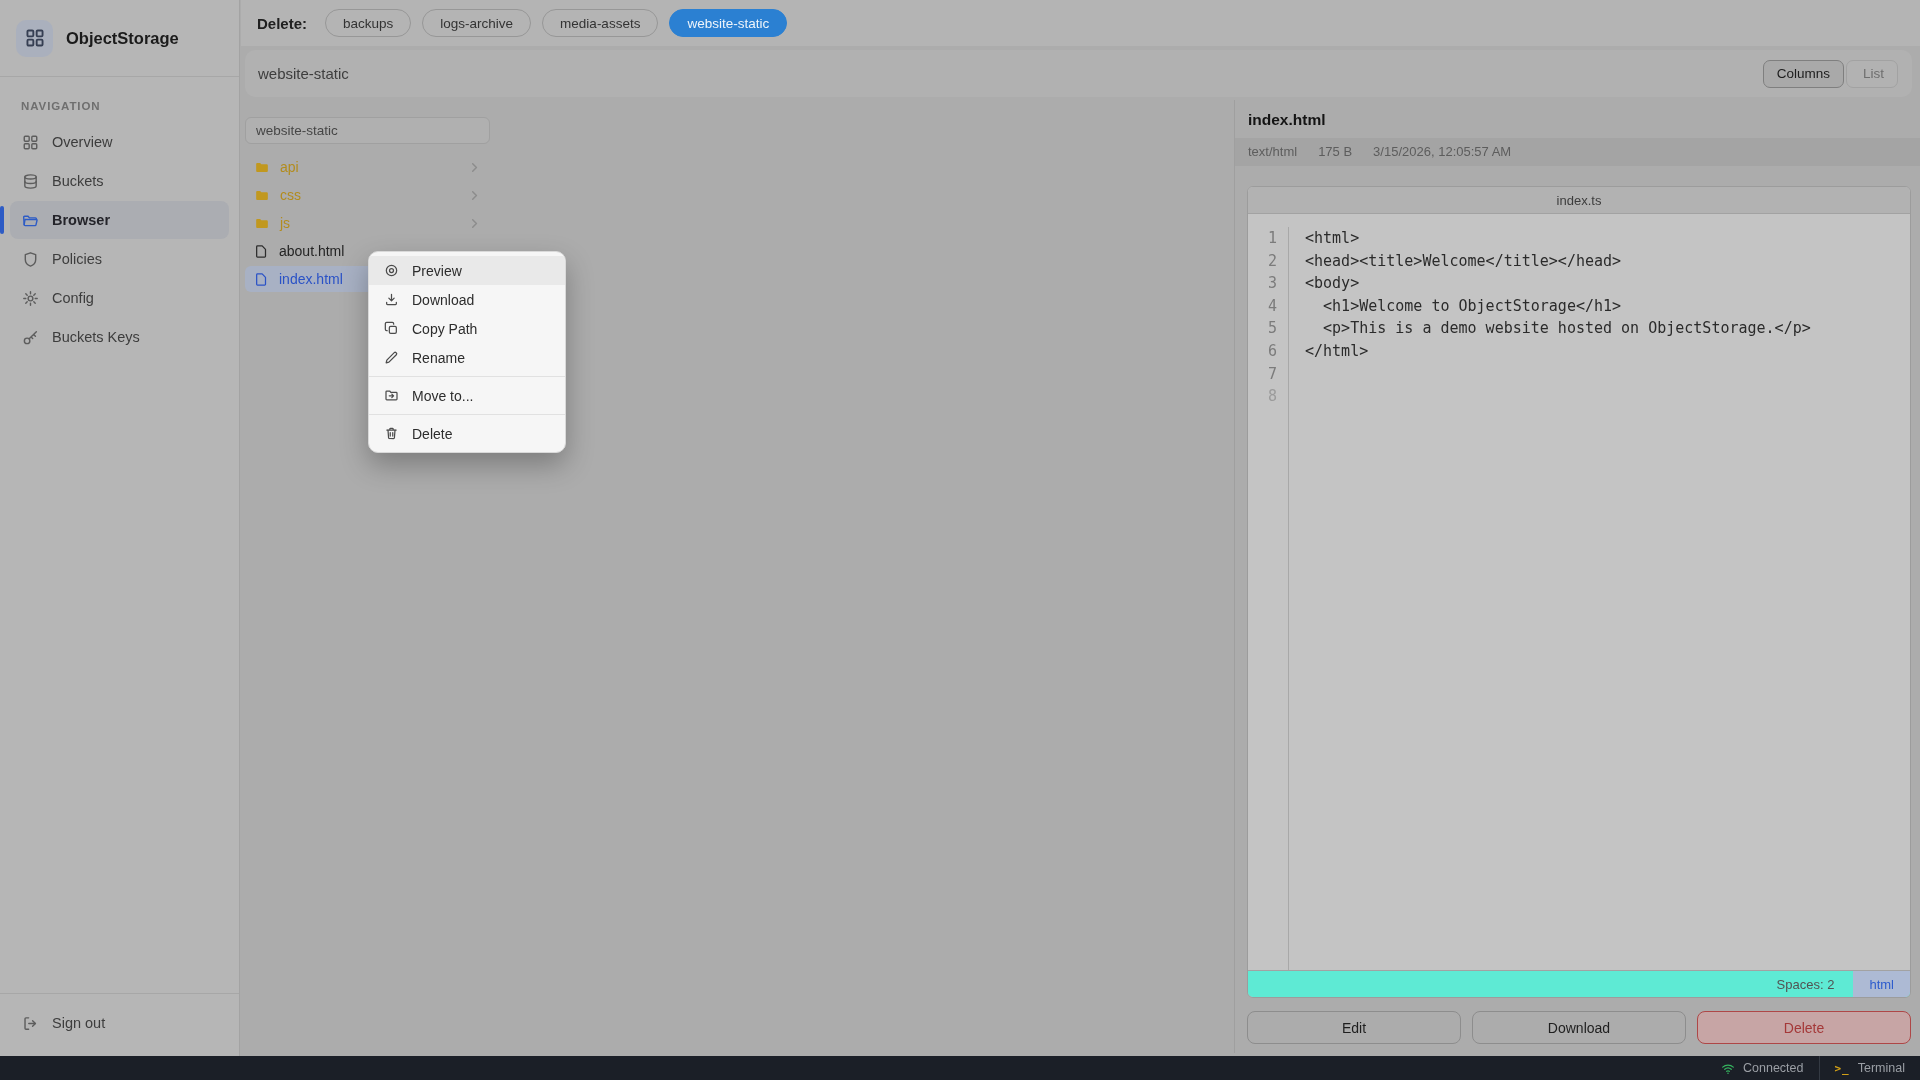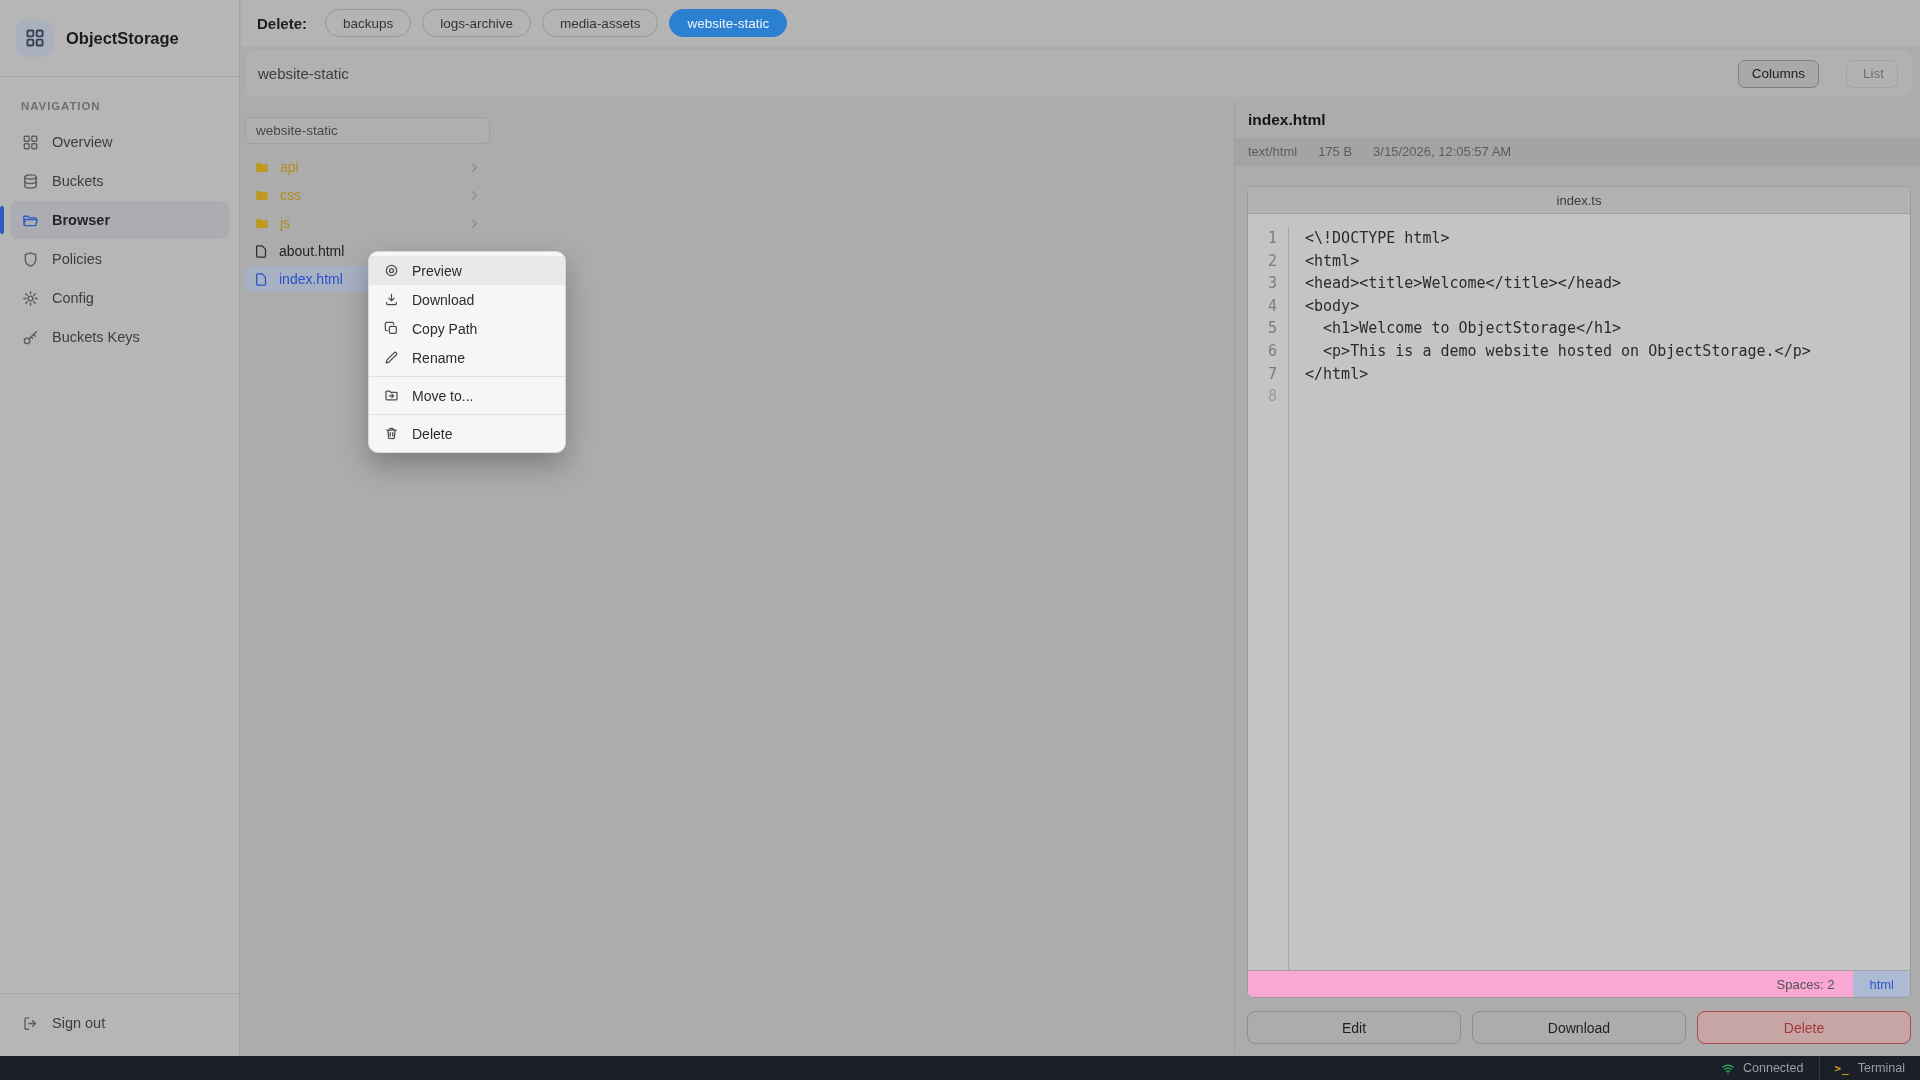--- a/index.html
+++ b/index.html
@@ -49,21 +49,21 @@
   }
   .pill.active { background:#2b80d2; border-color:#2b80d2; color:#eef4fb; }
 
   
   .header-band {
     position:absolute; left:245px; right:8px; top:50px; height:47px;
     background:#b1b1b1; border-radius:10px;
     display:flex; align-items:center; padding:0 14px 0 13px;
   }
   .page-title { font-size:15px; color:#3e3e3e; }
-  .view-toggle { margin-left:auto; display:flex; gap:27px; }
+  .view-toggle { margin-left:auto; display:flex; gap:2px; }
   .view-btn { height:28px; padding:0 13px; border-radius:7px; font-size:13.5px; display:flex; align-items:center; }
   .view-btn.active { border:1px solid #7f7f7f; background:#a9a9a9; color:#1d1d1d; }
   .view-btn.inactive { border:1px solid #a2a2a2; background:#b2b2b2; color:#6e6e6e;padding-left:16px; }
 
   
   .file-col { position:absolute; left:245px; top:117px; width:245px; }
   .col-header {
     height:27px; background:#b0b0b0; border:1px solid #a0a0a0; border-radius:6px;
     display:flex; align-items:center; padding:0 10px; font-size:13.5px; color:#464646; margin-bottom:10px;
   }
@@ -111,21 +111,21 @@
     display:flex; align-items:center; justify-content:center; font-size:13px; color:#3d3d3d;
   }
   .editor-body {
     flex:1; display:flex; overflow:hidden; padding-top:13px;
     font-family:"DejaVu Sans Mono", monospace; font-size:15px; line-height:22.6px;
   }
   .gutter { width:41px; flex:0 0 auto; text-align:right; padding-right:11px; color:#7b7b7b; border-right:1px solid #a8a8a8; }
   .gutter div.dim { color:#9b9b9b; }
   .code { padding-left:16px; white-space:pre; color:#2b2b2b; }
   .editor-status {
-    height:27px; flex:0 0 auto; background:#f9a8d4; border-top:1px solid #a2a2a2;
+    height:27px; flex:0 0 auto; background:#5eead4; border-top:1px solid #a2a2a2;
     display:flex; align-items:center; justify-content:flex-end; font-size:13px; color:#525252;
   }
   .spaces { margin-right:19px; }
   .lang-chip { align-self:stretch; display:flex; align-items:center; padding:0 16px; background:#adbad4; color:#2d5ccd; }
   .actions { position:absolute; left:12px; right:9px; bottom:9px; height:33px; display:flex; gap:11px; }
   .action-btn {
     flex:1; border:1px solid #8d8d8d; border-radius:8px; background:transparent;
     display:flex; align-items:center; justify-content:center; font-size:14px; color:#1f1f1f;
     font-family:"Liberation Sans", sans-serif;
   }
@@ -384,21 +384,21 @@
       <div class="gutter" id="gutter">
           <div>1</div>
           <div>2</div>
           <div>3</div>
           <div>4</div>
           <div>5</div>
           <div>6</div>
           <div>7</div>
           <div class="dim">8</div>
         </div>
-      <div class="code" id="code"><div>&lt;\!DOCTYPE html&gt;</div><div>&lt;html&gt;</div><div>&lt;head&gt;&lt;title&gt;Welcome&lt;/title&gt;&lt;/head&gt;</div><div>&lt;body&gt;</div><div>  &lt;h1&gt;Welcome to ObjectStorage&lt;/h1&gt;</div><div>  &lt;p&gt;This is a demo website hosted on ObjectStorage.&lt;/p&gt;</div><div>&lt;/html&gt;</div></div>
+      <div class="code" id="code"><div>&lt;html&gt;</div><div>&lt;head&gt;&lt;title&gt;Welcome&lt;/title&gt;&lt;/head&gt;</div><div>&lt;body&gt;</div><div>  &lt;h1&gt;Welcome to ObjectStorage&lt;/h1&gt;</div><div>  &lt;p&gt;This is a demo website hosted on ObjectStorage.&lt;/p&gt;</div><div>&lt;/html&gt;</div></div>
     </div>
     <div class="editor-status">
       <span class="spaces">Spaces: 2</span>
       <span class="lang-chip">html</span>
     </div>
   </div>
   <div class="actions">
     <button class="action-btn">Edit</button>
     <button class="action-btn">Download</button>
     <button class="action-btn danger">Delete</button>

